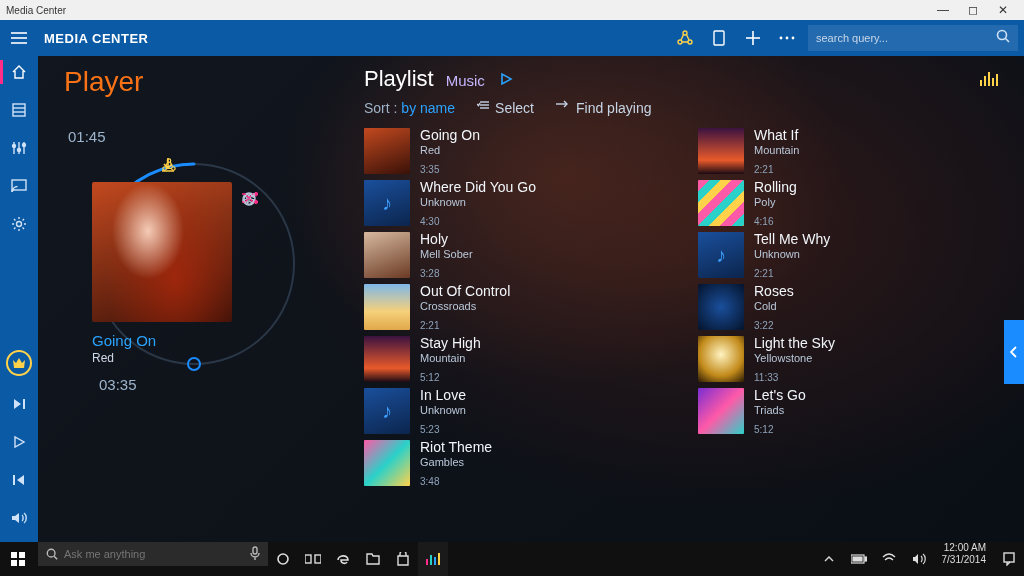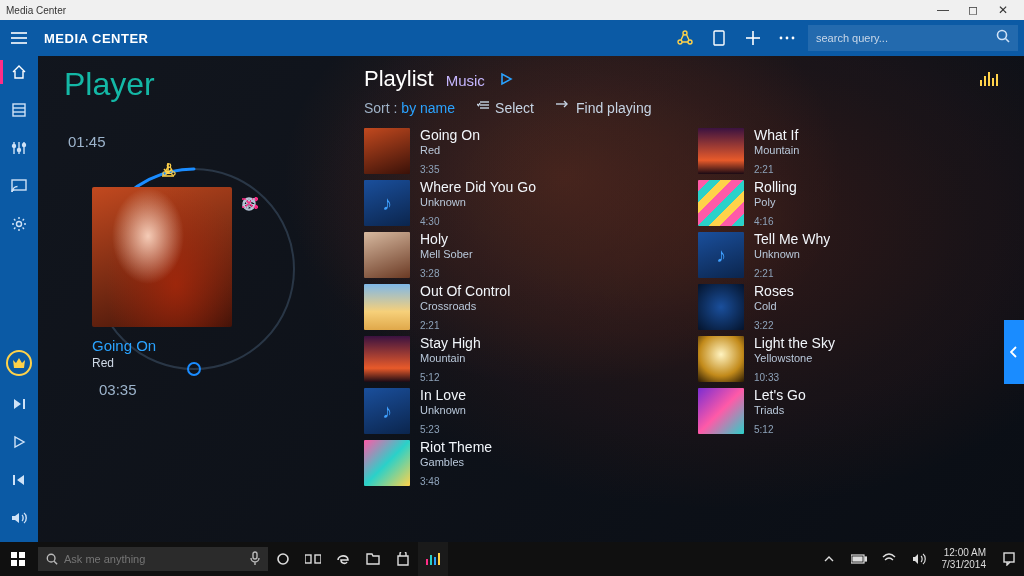--- a/index.html
+++ b/index.html
@@ -21,21 +21,21 @@
 .hicon{width:34px;height:36px;display:flex;align-items:center;justify-content:center;cursor:pointer;color:#fff}
 .searchbox{width:210px;height:26px;background:rgba(255,255,255,.10);display:flex;align-items:center;margin:0 6px 0 4px;padding:0 8px}
 .searchbox input{flex:1;background:transparent;border:0;outline:0;color:#fff;font-size:11px}
 .searchbox input::placeholder{color:#c9d7e8}
 .sidebar{position:relative;width:38px;background:#0b5aa5;height:100%;z-index:9;padding-top:36px;display:flex;flex-direction:column;align-items:center;gap:6px}
 .sbtn{width:38px;height:32px;display:flex;align-items:center;justify-content:center;color:#cfe2f7;cursor:pointer;position:relative}
 .sbtn.active::before{content:"";position:absolute;left:0;top:4px;bottom:4px;width:3px;background:#ff2d87}
 .sbtn.badge{width:26px;height:26px;border:2px solid #ffd24a;border-radius:50%;margin-top:auto;margin-bottom:6px}
 .content{position:relative;flex:1;height:100%;padding:46px 20px 6px 26px;color:#e9eef6;z-index:5;display:flex}
 .playerpane{width:300px}
-.playerpane h1{font-weight:300;font-size:32px;color:#14b8a6;margin-bottom:16px}
+.playerpane h1{font-weight:300;font-size:28px;color:#f97316;margin-bottom:16px}
 .ring{position:relative;width:260px;height:260px;margin-top:4px}
 .ring svg{position:absolute;inset:0}
 .elapsed{position:absolute;top:14px;left:4px;font-size:15px;color:#9db4cc}
 .albumart{position:absolute;left:28px;top:68px;width:140px;height:140px;background:linear-gradient(160deg,#c2491f,#3a1108);border-radius:2px;overflow:hidden}
 .albumart::after{content:"";position:absolute;inset:0;background:radial-gradient(60px 80px at 40% 35%, rgba(255,220,200,.9), transparent 60%), radial-gradient(100px 140px at 60% 70%, rgba(180,40,10,.7), transparent 70%)}
 .trackinfo{position:absolute;left:28px;top:218px}
 .trackinfo .t{color:#2aa3ff;font-size:15px}
 .trackinfo .a{color:#cfd9e6;font-size:12px;margin-top:2px}
 .dur{position:absolute;left:35px;top:262px;font-size:15px;color:#9db4cc}
 .miniicons{position:absolute;left:98px;top:44px;display:flex;gap:12px;color:#ffd24a}
@@ -53,21 +53,21 @@
 .cols{display:flex;gap:28px;margin-top:10px;overflow:hidden}
 .col{flex:1;min-width:0;display:flex;flex-direction:column;gap:2px}
 .row{display:flex;align-items:center;gap:10px;height:50px;padding:2px 2px 2px 0;position:relative;cursor:pointer}
 .row.active::before{content:"";position:absolute;left:-6px;top:4px;bottom:4px;width:3px;background:#ff2d87}
 .thumb{width:46px;height:46px;border-radius:1px;flex:0 0 46px}
 .meta{display:flex;flex-direction:column;min-width:0}
 .meta .t{font-size:14px;color:#f2f6fb;white-space:nowrap;overflow:hidden;text-overflow:ellipsis}
 .meta .a{font-size:11px;color:#b9c8da;margin-top:1px}
 .meta .d{font-size:10px;color:#8ea3ba;margin-top:8px}
 .fab{position:absolute;right:0;top:300px;width:20px;height:64px;background:#1a8cff;display:flex;align-items:center;justify-content:center;color:#fff;z-index:20}
-.taskbar{height:34px;background:#101010;display:flex;align-items:center;color:#ddd;font-size:10px}
+.taskbar{height:34px;background:#101010;display:flex;color:#ddd;font-size:10px}
 .taskbar .start{width:36px;height:34px;display:flex;align-items:center;justify-content:center}
 .taskbar .search{width:230px;height:24px;background:#2b2b2b;margin-left:2px;display:flex;align-items:center;padding:0 8px;color:#bbb;font-size:11px}
 .taskbar .search input{flex:1;background:transparent;border:0;outline:0;color:#ddd;font-size:11px}
 .taskbar .ticn{width:30px;height:34px;display:flex;align-items:center;justify-content:center}
 .taskbar .sp{flex:1}
 .taskbar .clock{text-align:right;padding:0 8px;line-height:12px}
 
 .th-red{background:linear-gradient(160deg,#c2491f,#3a1108)}
 .th-blue{background:linear-gradient(160deg,#1a4f9c,#0b254d);position:relative}
 .th-blue::after{content:"♪";position:absolute;inset:0;display:flex;align-items:center;justify-content:center;color:#3fa0ff;font-size:20px}
@@ -392,21 +392,21 @@
                 <span class="t">Roses</span>
                 <span class="a">Cold</span>
                 <span class="d">3:22</span>
               </div>
             </div>
             <div class="row">
               <div class="thumb th-glow"></div>
               <div class="meta">
                 <span class="t">Light the Sky</span>
                 <span class="a">Yellowstone</span>
-                <span class="d">10:33</span>
+                <span class="d">11:33</span>
               </div>
             </div>
             <div class="row">
               <div class="thumb th-tri"></div>
               <div class="meta">
                 <span class="t">Let's Go</span>
                 <span class="a">Triads</span>
                 <span class="d">5:12</span>
               </div>
             </div>

